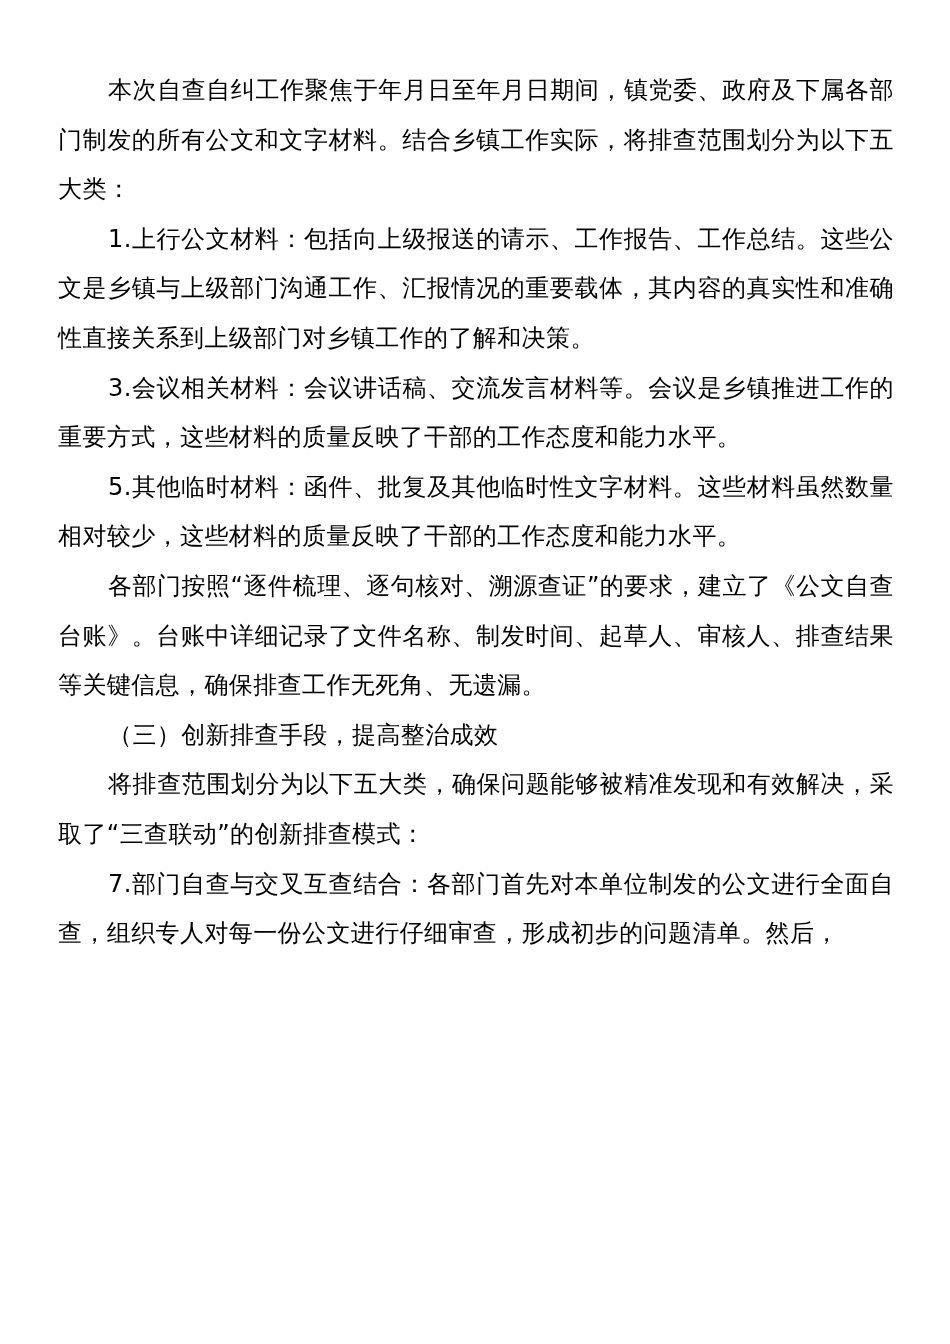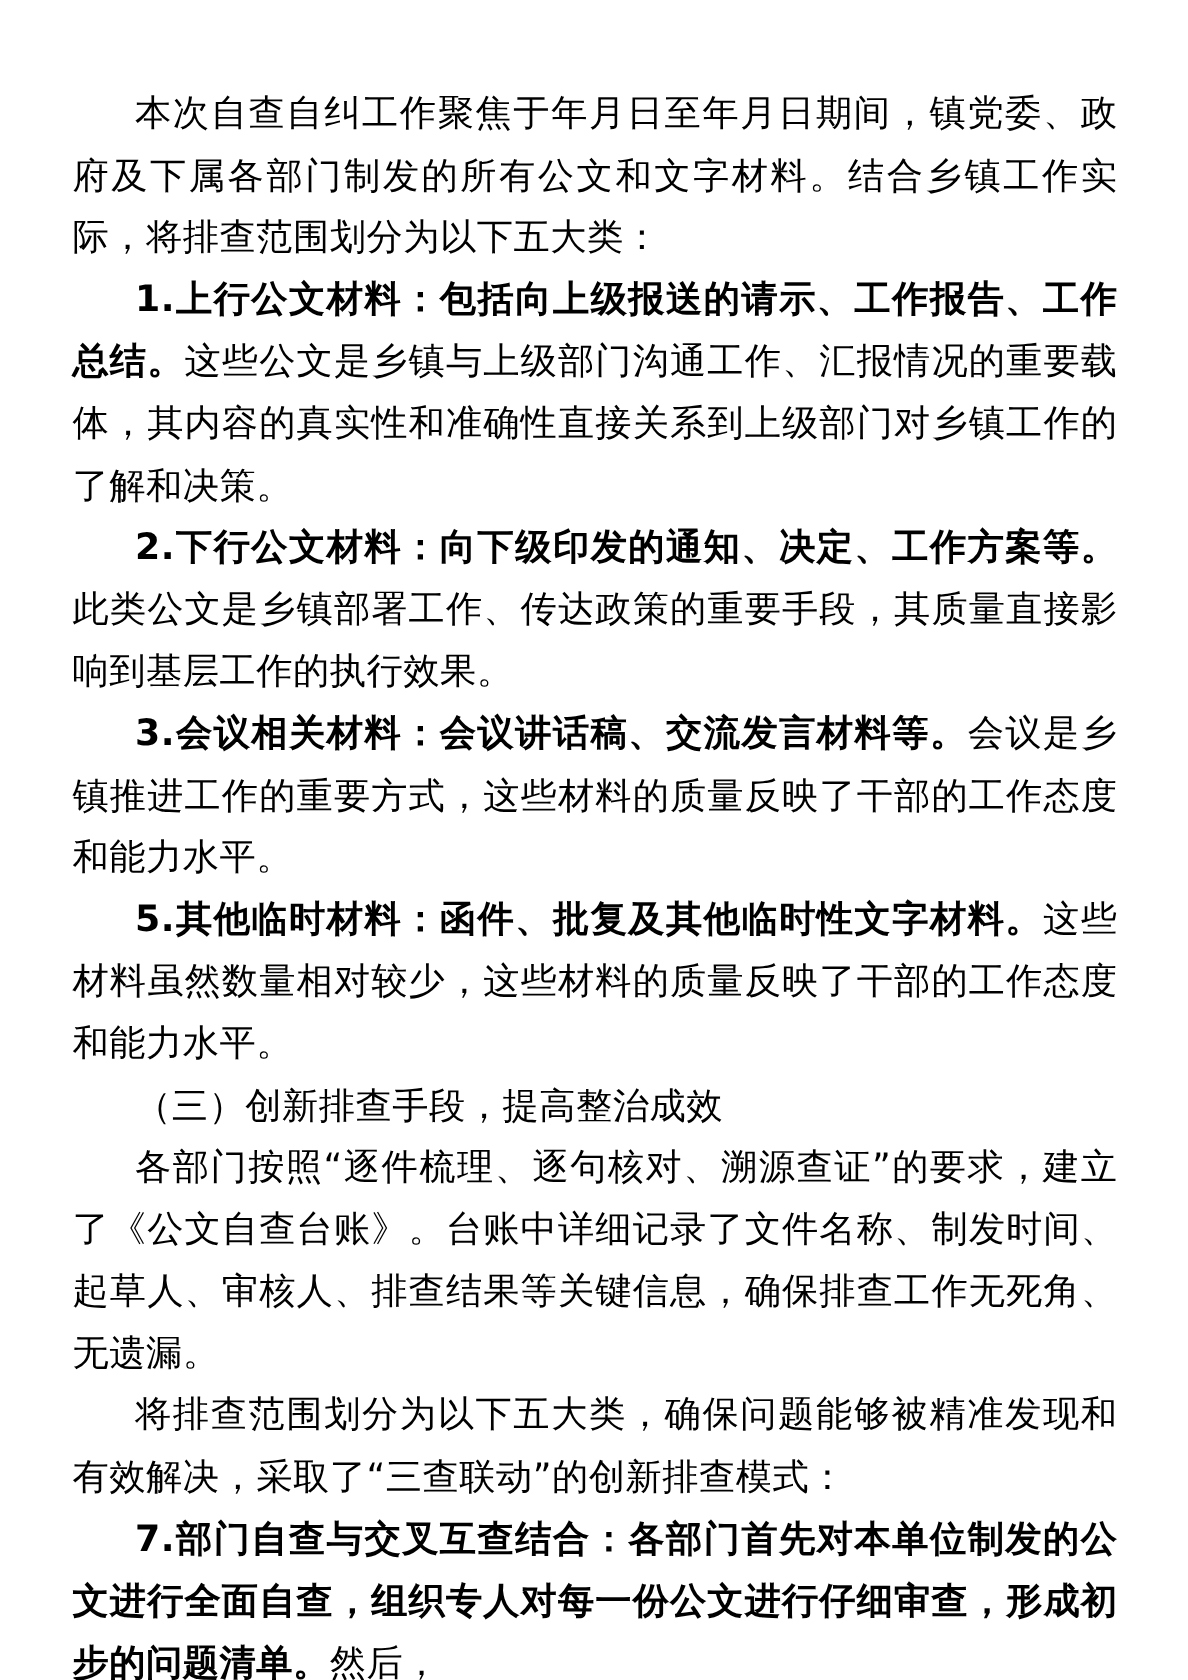--- a/index.html
+++ b/index.html
@@ -16,56 +16,53 @@
       color: #000000;
     }
     .page {
       position: absolute;
       left: 58px;
       top: 66px;
       width: 836px;
     }
     .para {
       margin: 0;
-      font-size: 29px;
+      font-size: 24px;
       line-height: 49.6px;
       text-align: justify;
       text-indent: 50px;
       letter-spacing: 0.4px;
       word-break: break-all;
     }
-    .bold { font-weight: bold; }
+    .bold { font-weight: normal; }
     .heading {
       text-indent: 50px;
     }
   </style>
 </head>
 <body>
 
 <div class="page">
   <p class="para">
     <span>本次自查自纠工作聚焦于年月日至年月日期间，镇党委、政府及下属各部门制发的所有公文和文字材料。结合乡镇工作实际，将排查范围划分为以下五大类：</span>
   </p>
   <p class="para">
     <span class="bold">1.上行公文材料：包括向上级报送的请示、工作报告、工作总结。</span><span>这些公文是乡镇与上级部门沟通工作、汇报情况的重要载体，其内容的真实性和准确性直接关系到上级部门对乡镇工作的了解和决策。</span>
   </p>
   <p class="para">
-    <span class="bold">2.下行公文材料：向下级印发的通知、决定、工作方案等。</span><span>此类公文是乡镇部署工作、传达政策的重要手段，其质量直接影响到基层工作的执行效果。</span>
-  </p>
-  <p class="para">
     <span class="bold">3.会议相关材料：会议讲话稿、交流发言材料等。</span><span>会议是乡镇推进工作的重要方式，这些材料的质量反映了干部的工作态度和能力水平。</span>
   </p>
   <p class="para">
     <span class="bold">5.其他临时材料：函件、批复及其他临时性文字材料。</span><span>这些材料虽然数量相对较少，这些材料的质量反映了干部的工作态度和能力水平。</span>
   </p>
+  <p class="para">
+    <span>各部门按照“逐件梳理、逐句核对、溯源查证”的要求，建立了《公文自查台账》。台账中详细记录了文件名称、制发时间、起草人、审核人、排查结果等关键信息，确保排查工作无死角、无遗漏。</span>
+  </p>
   <p class="para heading">
     <span>（三）创新排查手段，提高整治成效</span>
-  </p>
-  <p class="para">
-    <span>各部门按照“逐件梳理、逐句核对、溯源查证”的要求，建立了《公文自查台账》。台账中详细记录了文件名称、制发时间、起草人、审核人、排查结果等关键信息，确保排查工作无死角、无遗漏。</span>
   </p>
   <p class="para">
     <span>将排查范围划分为以下五大类，确保问题能够被精准发现和有效解决，采取了“三查联动”的创新排查模式：</span>
   </p>
   <p class="para">
     <span class="bold">7.部门自查与交叉互查结合：各部门首先对本单位制发的公文进行全面自查，组织专人对每一份公文进行仔细审查，形成初步的问题清单。</span><span>然后，</span>
   </p>
 </div>
 
 </body></html>

